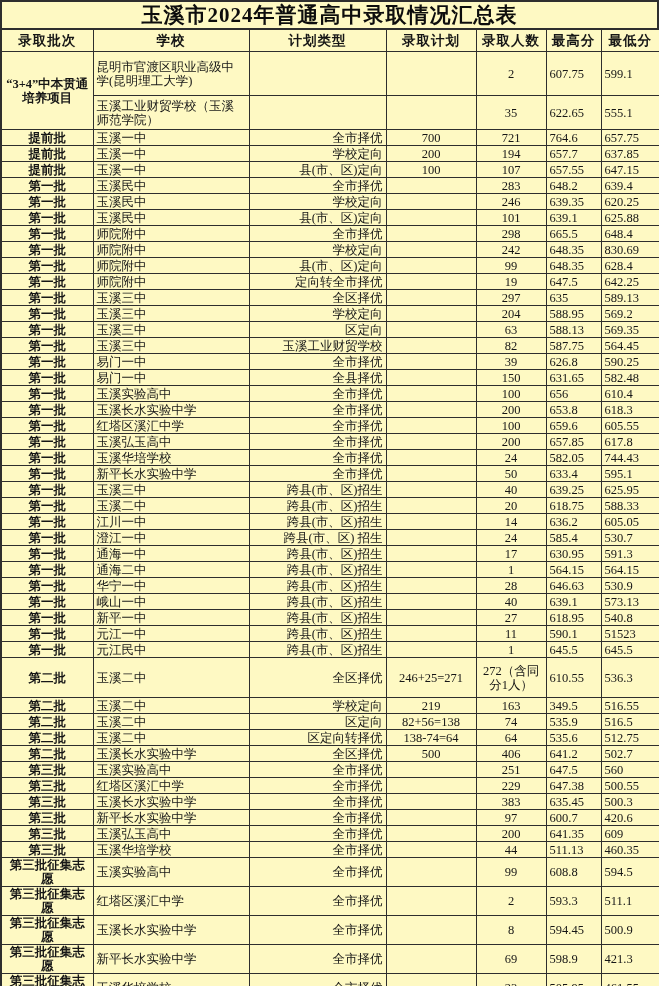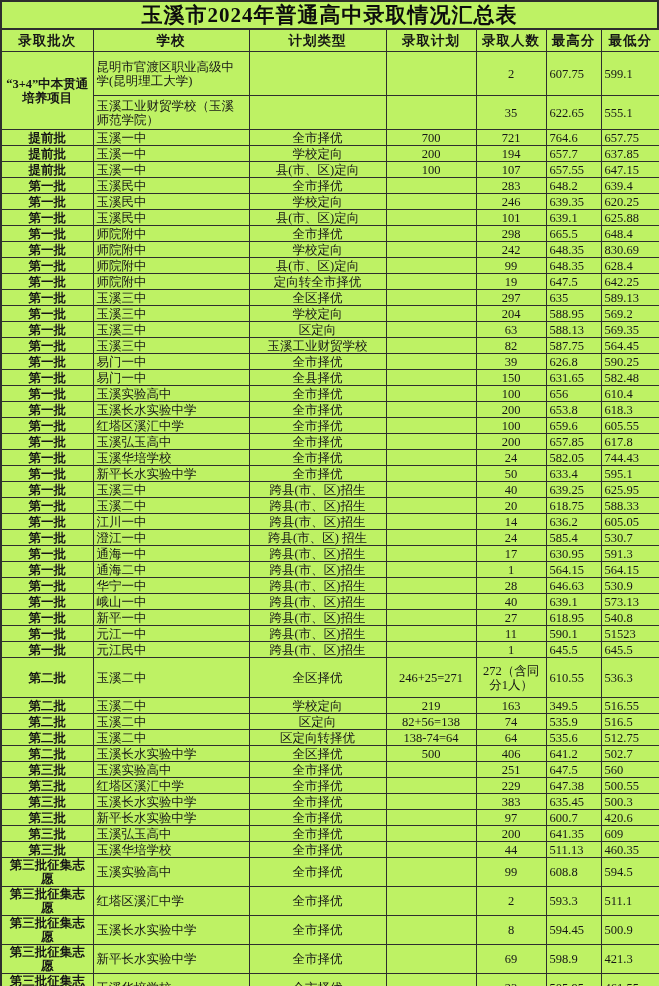--- a/index.html
+++ b/index.html
@@ -1,18 +1,18 @@
 <!DOCTYPE html>
 <html><head>
 <meta charset="utf-8">
 <style>
   html,body{margin:0;padding:0;background:#ffffff;}
   .page{
     width:659px;height:986px;position:relative;overflow:hidden;
-    background:#bef264;color:#141414;
+    background:#fef9c3;color:#141414;
     font-family:"Liberation Serif","DejaVu Serif",serif;
   }
   .frame{border:2px solid #2e2e2e;border-bottom:none;}
   .title{
     height:26px;line-height:26px;text-align:center;
     font-size:21px;font-weight:bold;letter-spacing:1px;color:#0d0d0d;
   }
   table{
     width:659px;border-collapse:collapse;table-layout:fixed;
   }
@@ -27,21 +27,21 @@
     height:21px;font-size:13.5px;font-weight:bold;text-align:center;
     letter-spacing:1px;
     margin-top:32px;
   }
   tbody tr{height:16px;}
   tbody tr.tall{height:40px;}
   tbody tr.r0{height:44px;}
   tbody tr.r1{height:34px;}
   .c-batch{text-align:center;font-weight:bold;}
   .c-school{text-align:left;}
-  .c-type{text-align:center;}
+  .c-type{text-align:right;}
   .c-plan{text-align:center;}
   .c-num{text-align:center;}
   .c-max{text-align:left;}
   .c-min{text-align:left;margin-left:18px;}
   .watermark{
     position:absolute;left:352px;top:944px;width:305px;
     display:flex;align-items:center;gap:5px;
     opacity:0.5;pointer-events:none;
   }
   .watermark .wm-text{

